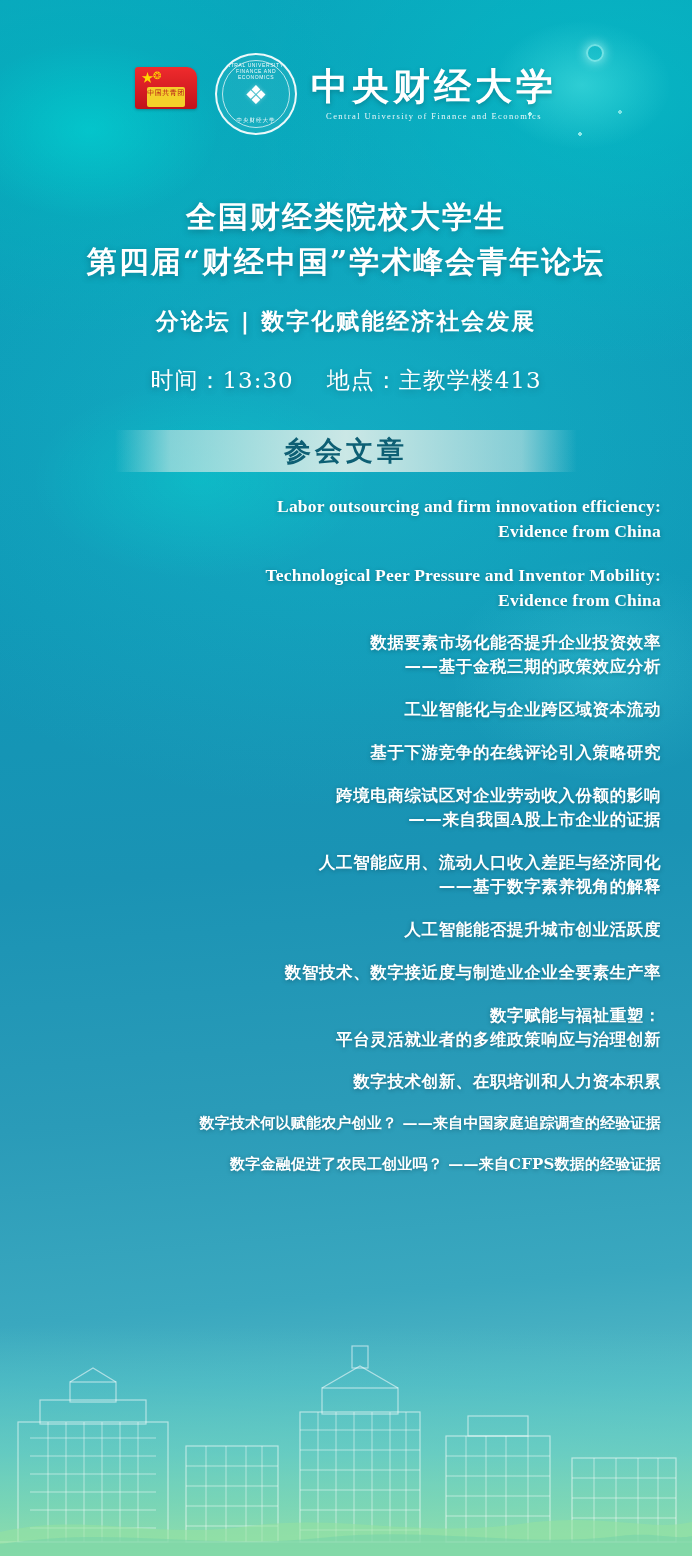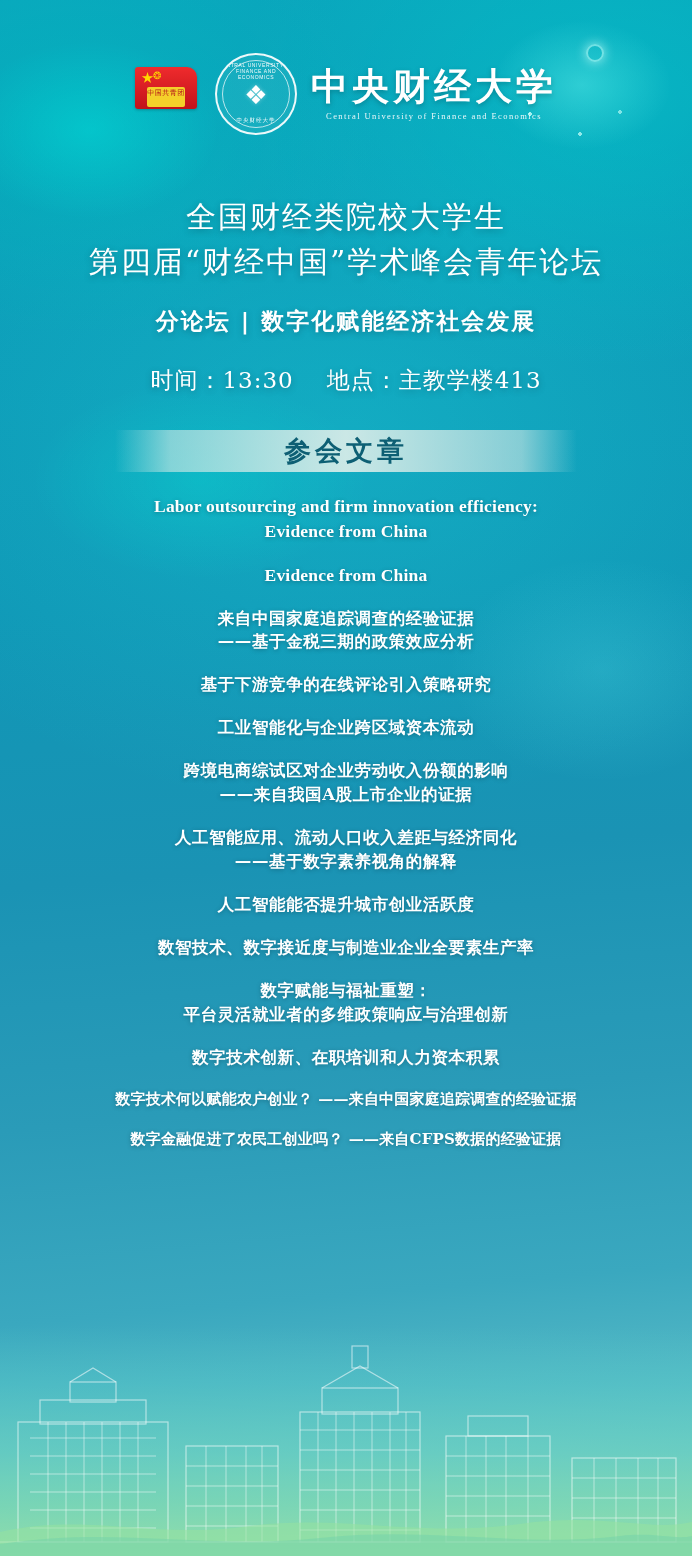--- a/index.html
+++ b/index.html
@@ -169,21 +169,21 @@
 
   
   .titles {
     position: relative;
     text-align: center;
     color: #ffffff;
     margin-top: 52px;
   }
   .title-1, .title-2 {
     font-family: "DejaVu Serif", serif;
-    font-weight: normal;
+    font-weight: bold;
     font-size: 30px;
     letter-spacing: 2px;
     line-height: 1.5;
     text-shadow: 0 2px 6px rgba(0,55,70,.4);
   }
   .subtitle {
     font-family: "DejaVu Serif", serif;
     font-weight: bold;
     font-size: 23px;
     letter-spacing: 2px;
@@ -227,22 +227,22 @@
     font-weight: bold;
     font-size: 27px;
     letter-spacing: 4px;
     color: #0d5f74;
   }
 
   
   .papers {
     position: relative;
     margin: 22px 0 0;
-    padding: 0 24px;
-    text-align: center;
+    padding: 0 31px;
+    text-align: right;
   }
   .paper {
     color: #ffffff;
     margin-bottom: 19px;
     text-shadow: 0 1px 4px rgba(0,50,65,.40);
   }
   .paper .line {
     display: block;
   }
   .paper.en {
@@ -332,31 +332,32 @@
     <div class="banner-bg"></div>
     <div class="banner-text">参会文章</div>
   </div>
 
   <div class="papers" id="paper-list">
       <div class="paper en">
         <span class="line">Labor outsourcing and firm innovation efficiency:</span>
         <span class="line">Evidence from China</span>
       </div>
       <div class="paper en">
+        <span class="line">Technological Peer Pressure and Inventor Mobility:</span>
         <span class="line">Evidence from China</span>
       </div>
       <div class="paper cn">
-        <span class="line">来自中国家庭追踪调查的经验证据</span>
+        <span class="line">数据要素市场化能否提升企业投资效率</span>
         <span class="line">——基于金税三期的政策效应分析</span>
       </div>
       <div class="paper cn">
+        <span class="line">工业智能化与企业跨区域资本流动</span>
+      </div>
+      <div class="paper cn">
         <span class="line">基于下游竞争的在线评论引入策略研究</span>
-      </div>
-      <div class="paper cn">
-        <span class="line">工业智能化与企业跨区域资本流动</span>
       </div>
       <div class="paper cn">
         <span class="line">跨境电商综试区对企业劳动收入份额的影响</span>
         <span class="line">——来自我国A股上市企业的证据</span>
       </div>
       <div class="paper cn">
         <span class="line">人工智能应用、流动人口收入差距与经济同化</span>
         <span class="line">——基于数字素养视角的解释</span>
       </div>
       <div class="paper cn">

